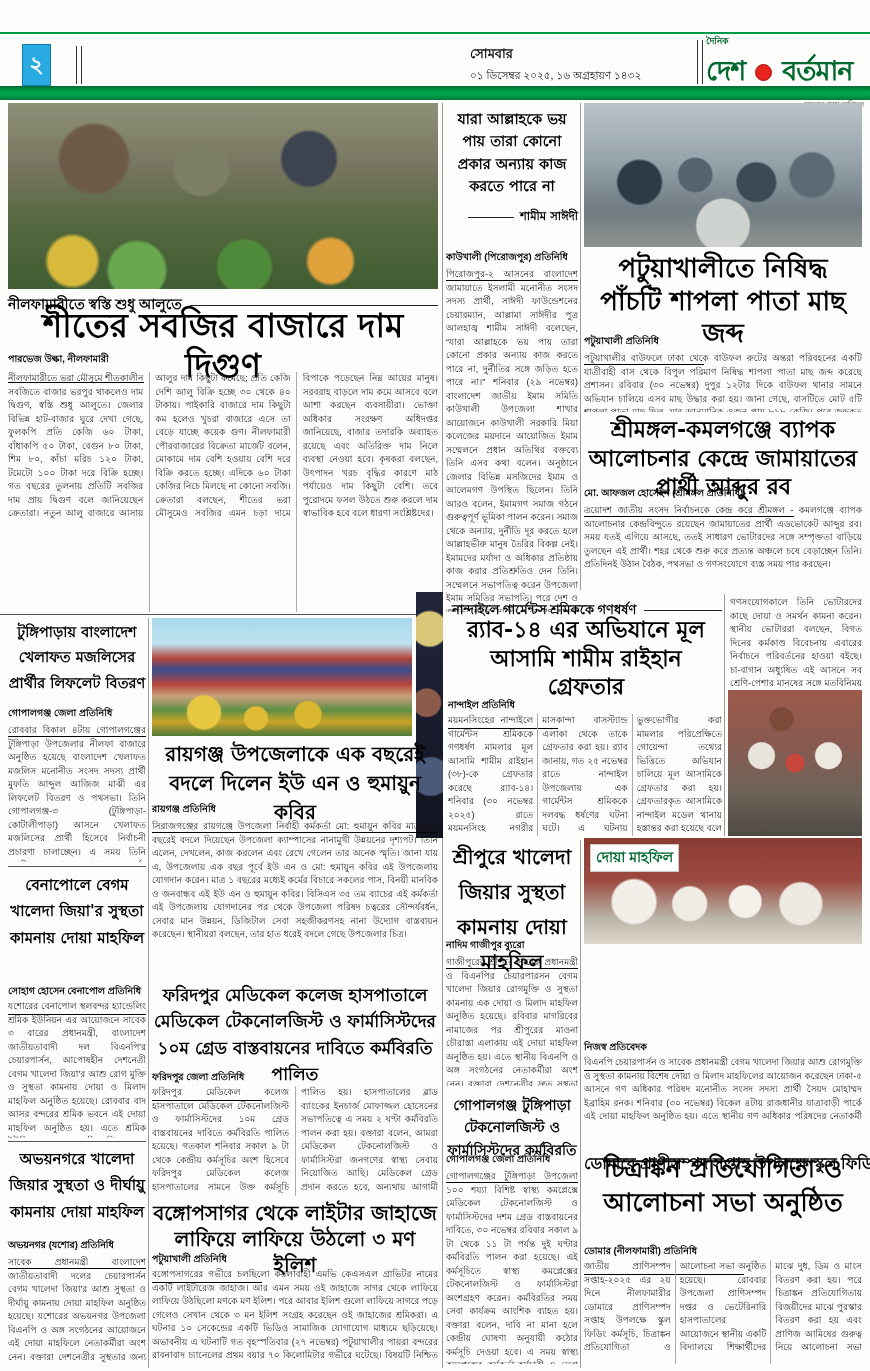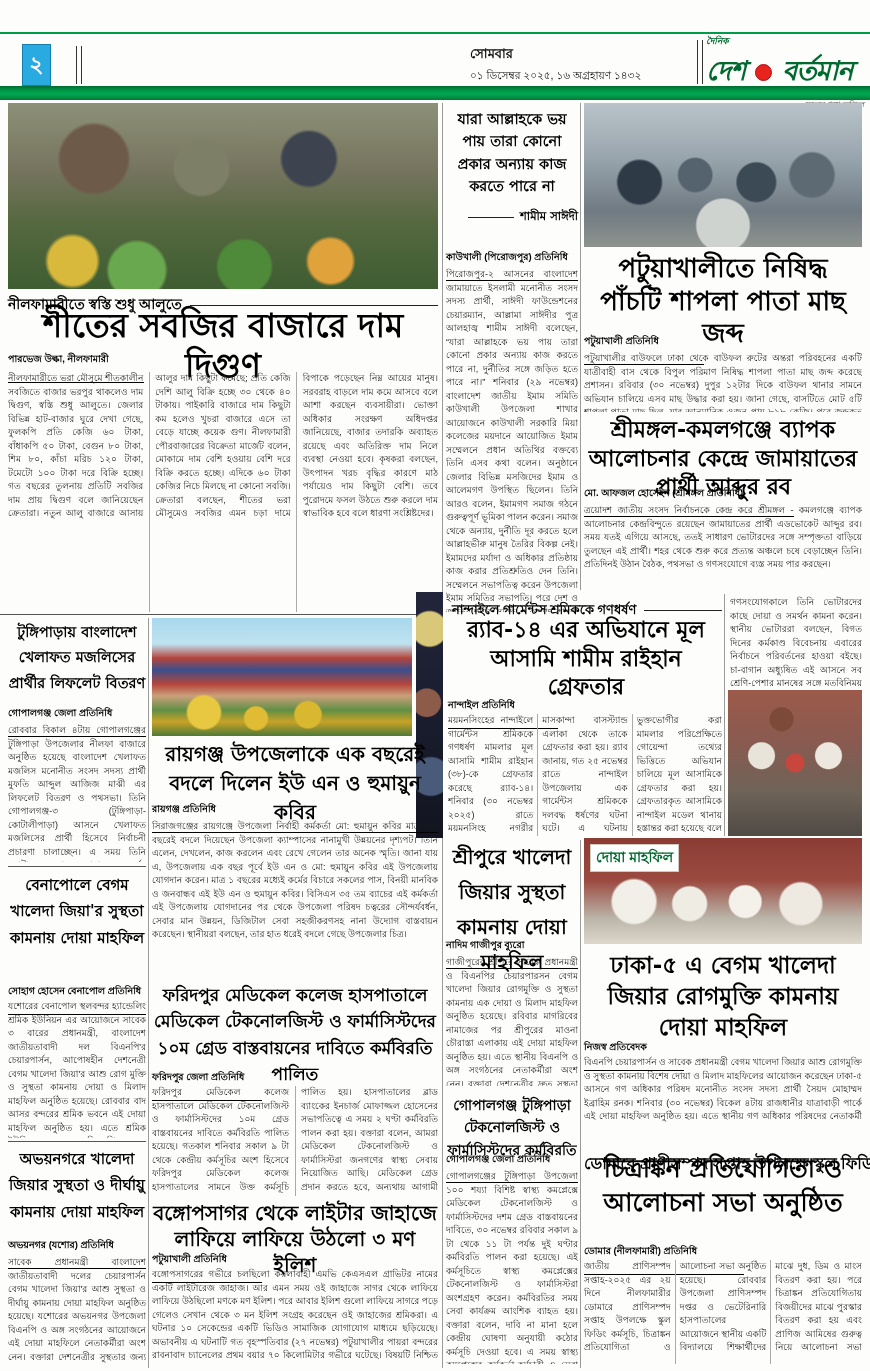--- a/index.html
+++ b/index.html
@@ -32,21 +32,21 @@
   <div class="abs" style="left:76px;top:46px;width:4px;height:38px;border-left:1.5px solid #333;border-right:1.5px solid #333;"></div>
 
 
   <div class="abs dateblock" style="left:470px;top:44px;width:220px;">
     <div style="font-size:13px;font-weight:bold;">সোমবার</div>
     <div style="font-size:10.5px;margin-top:3px;">০১ ডিসেম্বর ২০২৫, ১৬ অগ্রহায়ণ ১৪৩২</div>
   </div>
 
   <div class="abs" style="left:697px;top:40px;width:4px;height:44px;border-left:1.5px solid #333;border-right:1.5px solid #333;"></div>
 
-  <div class="abs" style="left:706px;top:34px;width:158px;font-style:italic;">
+  <div class="abs" style="left:706px;top:34px;width:158px;">
     <div style="font-size:9px;font-weight:bold;color:#00692f;">দৈনিক</div>
     <div style="display:flex;align-items:center;gap:10px;margin-top:1px;">
       <span style="font-size:27px;font-weight:bold;color:#00692f;letter-spacing:-1px;">দেশ</span>
       <span style="width:15px;height:15px;border-radius:50%;background:#e8231d;display:inline-block;border:1.5px solid #a31210;"></span>
       <span style="font-size:27px;font-weight:bold;color:#00692f;letter-spacing:-1px;">বর্তমান</span>
     </div>
     <div style="border-top:1px solid #333;margin-top:2px;padding-top:1px;font-size:7.5px;text-align:right;color:#222;">সত্যের পথে অবিচল</div>
   </div>
 
   <div class="abs" style="left:0;top:86px;width:870px;height:14px;background:linear-gradient(180deg,#006b31 0%,#009b48 35%,#00a651 60%,#007a38 100%);"></div>
@@ -172,21 +172,20 @@
 
   <div class="abs photo" style="left:584px;top:838px;width:278px;height:106px;background:
        radial-gradient(circle at 18% 60%, #f2efe8 0 9%, transparent 10%),
        radial-gradient(circle at 38% 62%, #efece4 0 9%, transparent 10%),
        radial-gradient(circle at 58% 60%, #f4f1ea 0 9%, transparent 10%),
        radial-gradient(circle at 78% 62%, #eeeae2 0 9%, transparent 10%),
        linear-gradient(180deg,#8a3c34 0%,#9c4a40 40%,#b9b3a8 75%,#ded8cc 100%);">
     <span style="position:absolute;left:6px;top:6px;background:#fff;color:#00692f;font-weight:bold;font-size:14px;padding:1px 5px;border:1px solid #cfcabe;">দোয়া মাহফিল</span>
   </div>
 
-  <div class="abs head" style="left:584px;top:950px;width:278px;font-size:23px;line-height:1.35;">ঢাকা-৫ এ বেগম খালেদা জিয়ার রোগমুক্তি কামনায় দোয়া মাহফিল</div>
   <div class="abs byline" style="left:584px;top:1040px;width:100px;">নিজস্ব প্রতিবেদক</div>
   <div class="abs body-txt" style="left:584px;top:1056px;width:278px;height:66px;">বিএনপি চেয়ারপার্সন ও সাবেক প্রধানমন্ত্রী বেগম খালেদা জিয়ার আশু রোগমুক্তি ও সুস্থতা কামনায় বিশেষ দোয়া ও মিলাদ মাহফিলের আয়োজন করেছেন ঢাকা-৫ আসনে গণ অধিকার পরিষদ মনোনীত সংসদ সদস্য প্রার্থী সৈয়দ মোহাম্মদ ইব্রাহিম রনক। শনিবার (৩০ নভেম্বর) বিকেল ৪টায় রাজধানীর যাত্রাবাড়ী পার্কে এই দোয়া মাহফিল অনুষ্ঠিত হয়। এতে স্থানীয় গণ অধিকার পরিষদের নেতাকর্মী ছাড়াও এলাকার সাধারণ মুসল্লি ও গণ্যমান্য ব্যক্তিরা অংশ নেন। অনুষ্ঠানের শুরুতে পবিত্র কোরআন তেলাওয়াত করা হয়। পরে সংক্ষিপ্ত বক্তব্যে সৈয়দ মোহাম্মদ ইব্রাহিম রনক দেশনেত্রীর সুস্থতা কামনা করেন।</div>
 
   <div class="abs kicker-row" style="left:584px;top:1151px;width:278px;">
     <span class="kicker-txt" style="font-size:16px;">ডোমারে প্রাণীসম্পদ সপ্তাহ উপলক্ষে স্কুল ফিডিং</span>
     <span class="kline"></span>
   </div>
   <div class="abs head" style="left:584px;top:1152px;width:278px;font-size:25px;line-height:1.35;">চিত্রাঙ্কন প্রতিযোগিতা ও আলোচনা সভা অনুষ্ঠিত</div>
   <div class="abs byline" style="left:584px;top:1244px;width:160px;">ডোমার (নীলফামারী) প্রতিনিধি</div>
   <div class="abs body-txt colsr" style="left:584px;top:1260px;width:278px;height:104px;">জাতীয় প্রাণিসম্পদ সপ্তাহ-২০২৫ এর ২য় দিনে নীলফামারীর ডোমারে প্রাণিসম্পদ সপ্তাহ উপলক্ষে স্কুল ফিডিং কর্মসূচি, চিত্রাঙ্কন প্রতিযোগিতা ও আলোচনা সভা অনুষ্ঠিত হয়েছে। রোববার উপজেলা প্রাণিসম্পদ দপ্তর ও ভেটেরিনারি হাসপাতালের আয়োজনে স্থানীয় একটি বিদ্যালয়ে শিক্ষার্থীদের মাঝে দুধ, ডিম ও মাংস বিতরণ করা হয়। পরে চিত্রাঙ্কন প্রতিযোগিতায় বিজয়ীদের মাঝে পুরস্কার বিতরণ করা হয় এবং প্রাণিজ আমিষের গুরুত্ব নিয়ে আলোচনা সভা অনুষ্ঠিত হয়। এতে উপজেলা প্রশাসন ও প্রাণিসম্পদ দপ্তরের কর্মকর্তা, শিক্ষক ও শিক্ষার্থীরা উপস্থিত ছিলেন।</div>

